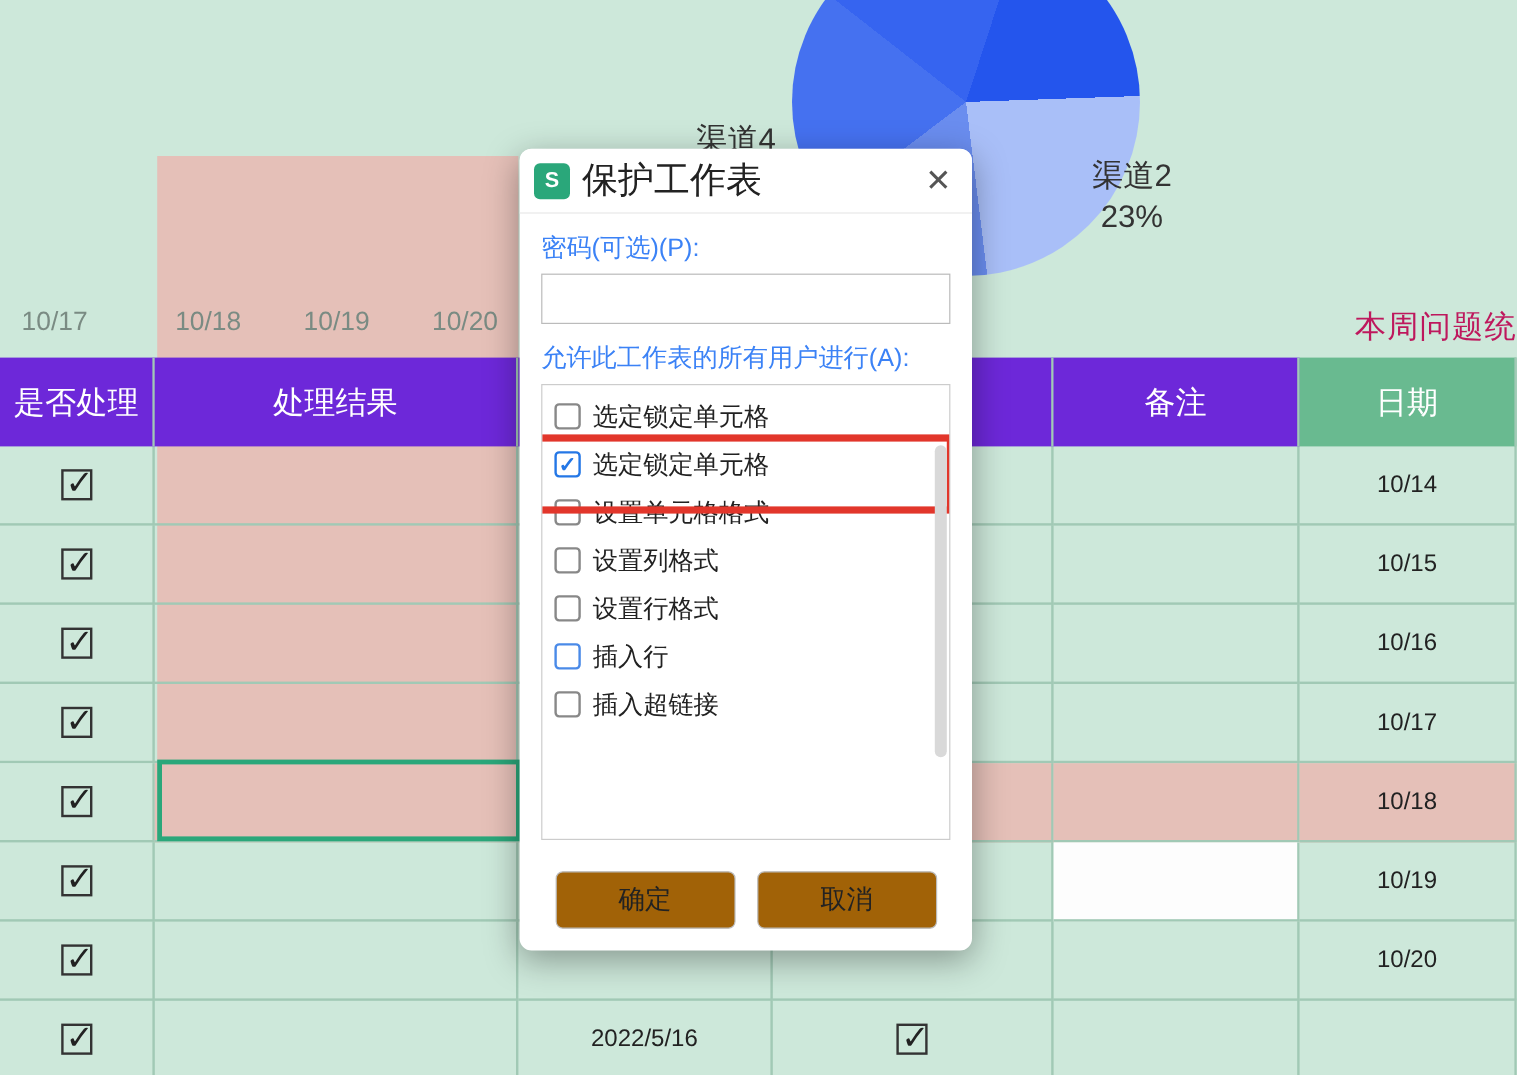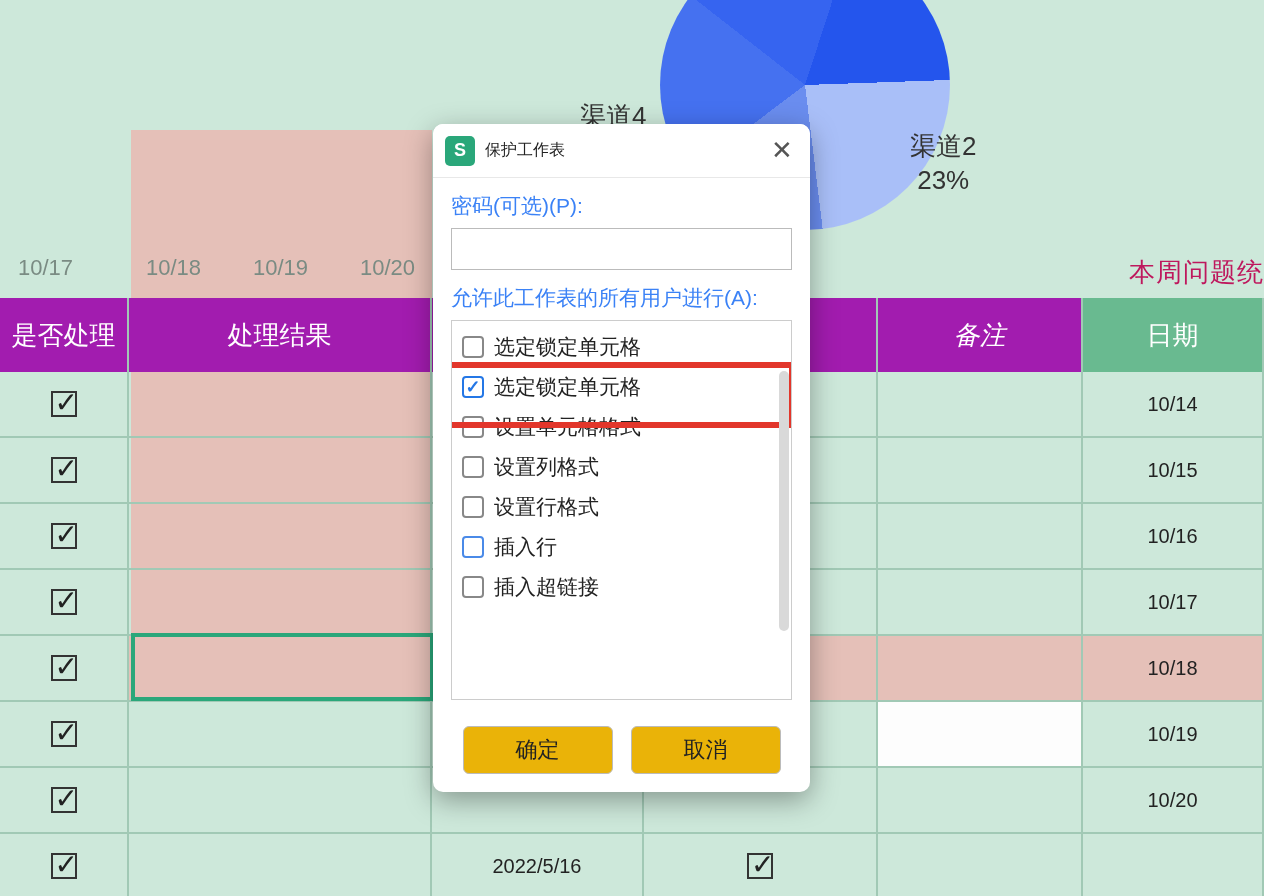--- a/index.html
+++ b/index.html
@@ -78,33 +78,33 @@
     .thead {
       position: absolute;
       top: 298px;
       left: 0;
       right: 0;
       display: flex;
       height: 74px;
       font-size: 26px;
       color: #fff;
     }
-    .thead .hc-blue { background: #a21caf; }
+    .thead .hc-blue { background: #6d28d9; }
     .thead .hc-green { background: #69ba90; }
     .thead > div {
       display: flex;
       align-items: center;
       justify-content: center;
       border-right: 2px solid #a1c9b5;
     }
     .hc1{width:129px;}
     .hc2{width:303px;}
     .hc3{width:212px;}
     .hc4{width:234px;}
-    .hc5{width:205px;font-style:italic;}
+    .hc5{width:205px;}
     .hc6{width:181px;}
 
     
     .tbody {
       position: absolute;
       top: 372px;
       left: 0;
       right: 0;
     }
     .trow {
@@ -183,21 +183,21 @@
       border-bottom: 1px solid #e8e8e8;
     }
     .dlg-icon {
       width: 30px; height: 30px;
       background: #2aa77a;
       border-radius: 5px;
       display:flex;align-items:center;justify-content:center;
       color:#fff;font-weight:700;font-size:18px;
       margin-right:10px;
     }
-    .dlg-title-text { font-size: 16px; color:#222; flex:1;}
+    .dlg-title-text { font-size: 30px; color:#222; flex:1;}
     .dlg-close {
       width:32px;height:32px;
       display:flex;align-items:center;justify-content:center;
       font-size:26px;color:#555;cursor:pointer;
     }
     .dlg-body{padding:14px 18px 8px;}
     .dlg-label{font-size:21px;color:#3b82f6;margin-bottom:8px;}
     .dlg-input{
       width:100%;height:42px;border:1px solid #bbb;
       background:#fff;padding:0 8px;font-size:18px;
@@ -240,21 +240,21 @@
       pointer-events:none;
     }
 
     .dlg-buttons{
       display:flex;gap:18px;justify-content:center;
       padding:18px;
     }
     .dlg-btn{
       width:150px;height:48px;
       border:1px solid #bbb;border-radius:6px;
-      background:#eab308;font-size:22px;color:#222;
+      background:#a16207;font-size:22px;color:#222;
       display:flex;align-items:center;justify-content:center;
       cursor:pointer;
     }
   </style>
 </head>
 <body>
 
 <div class="spreadsheet">
 
   <div class="pinkcol"></div>

